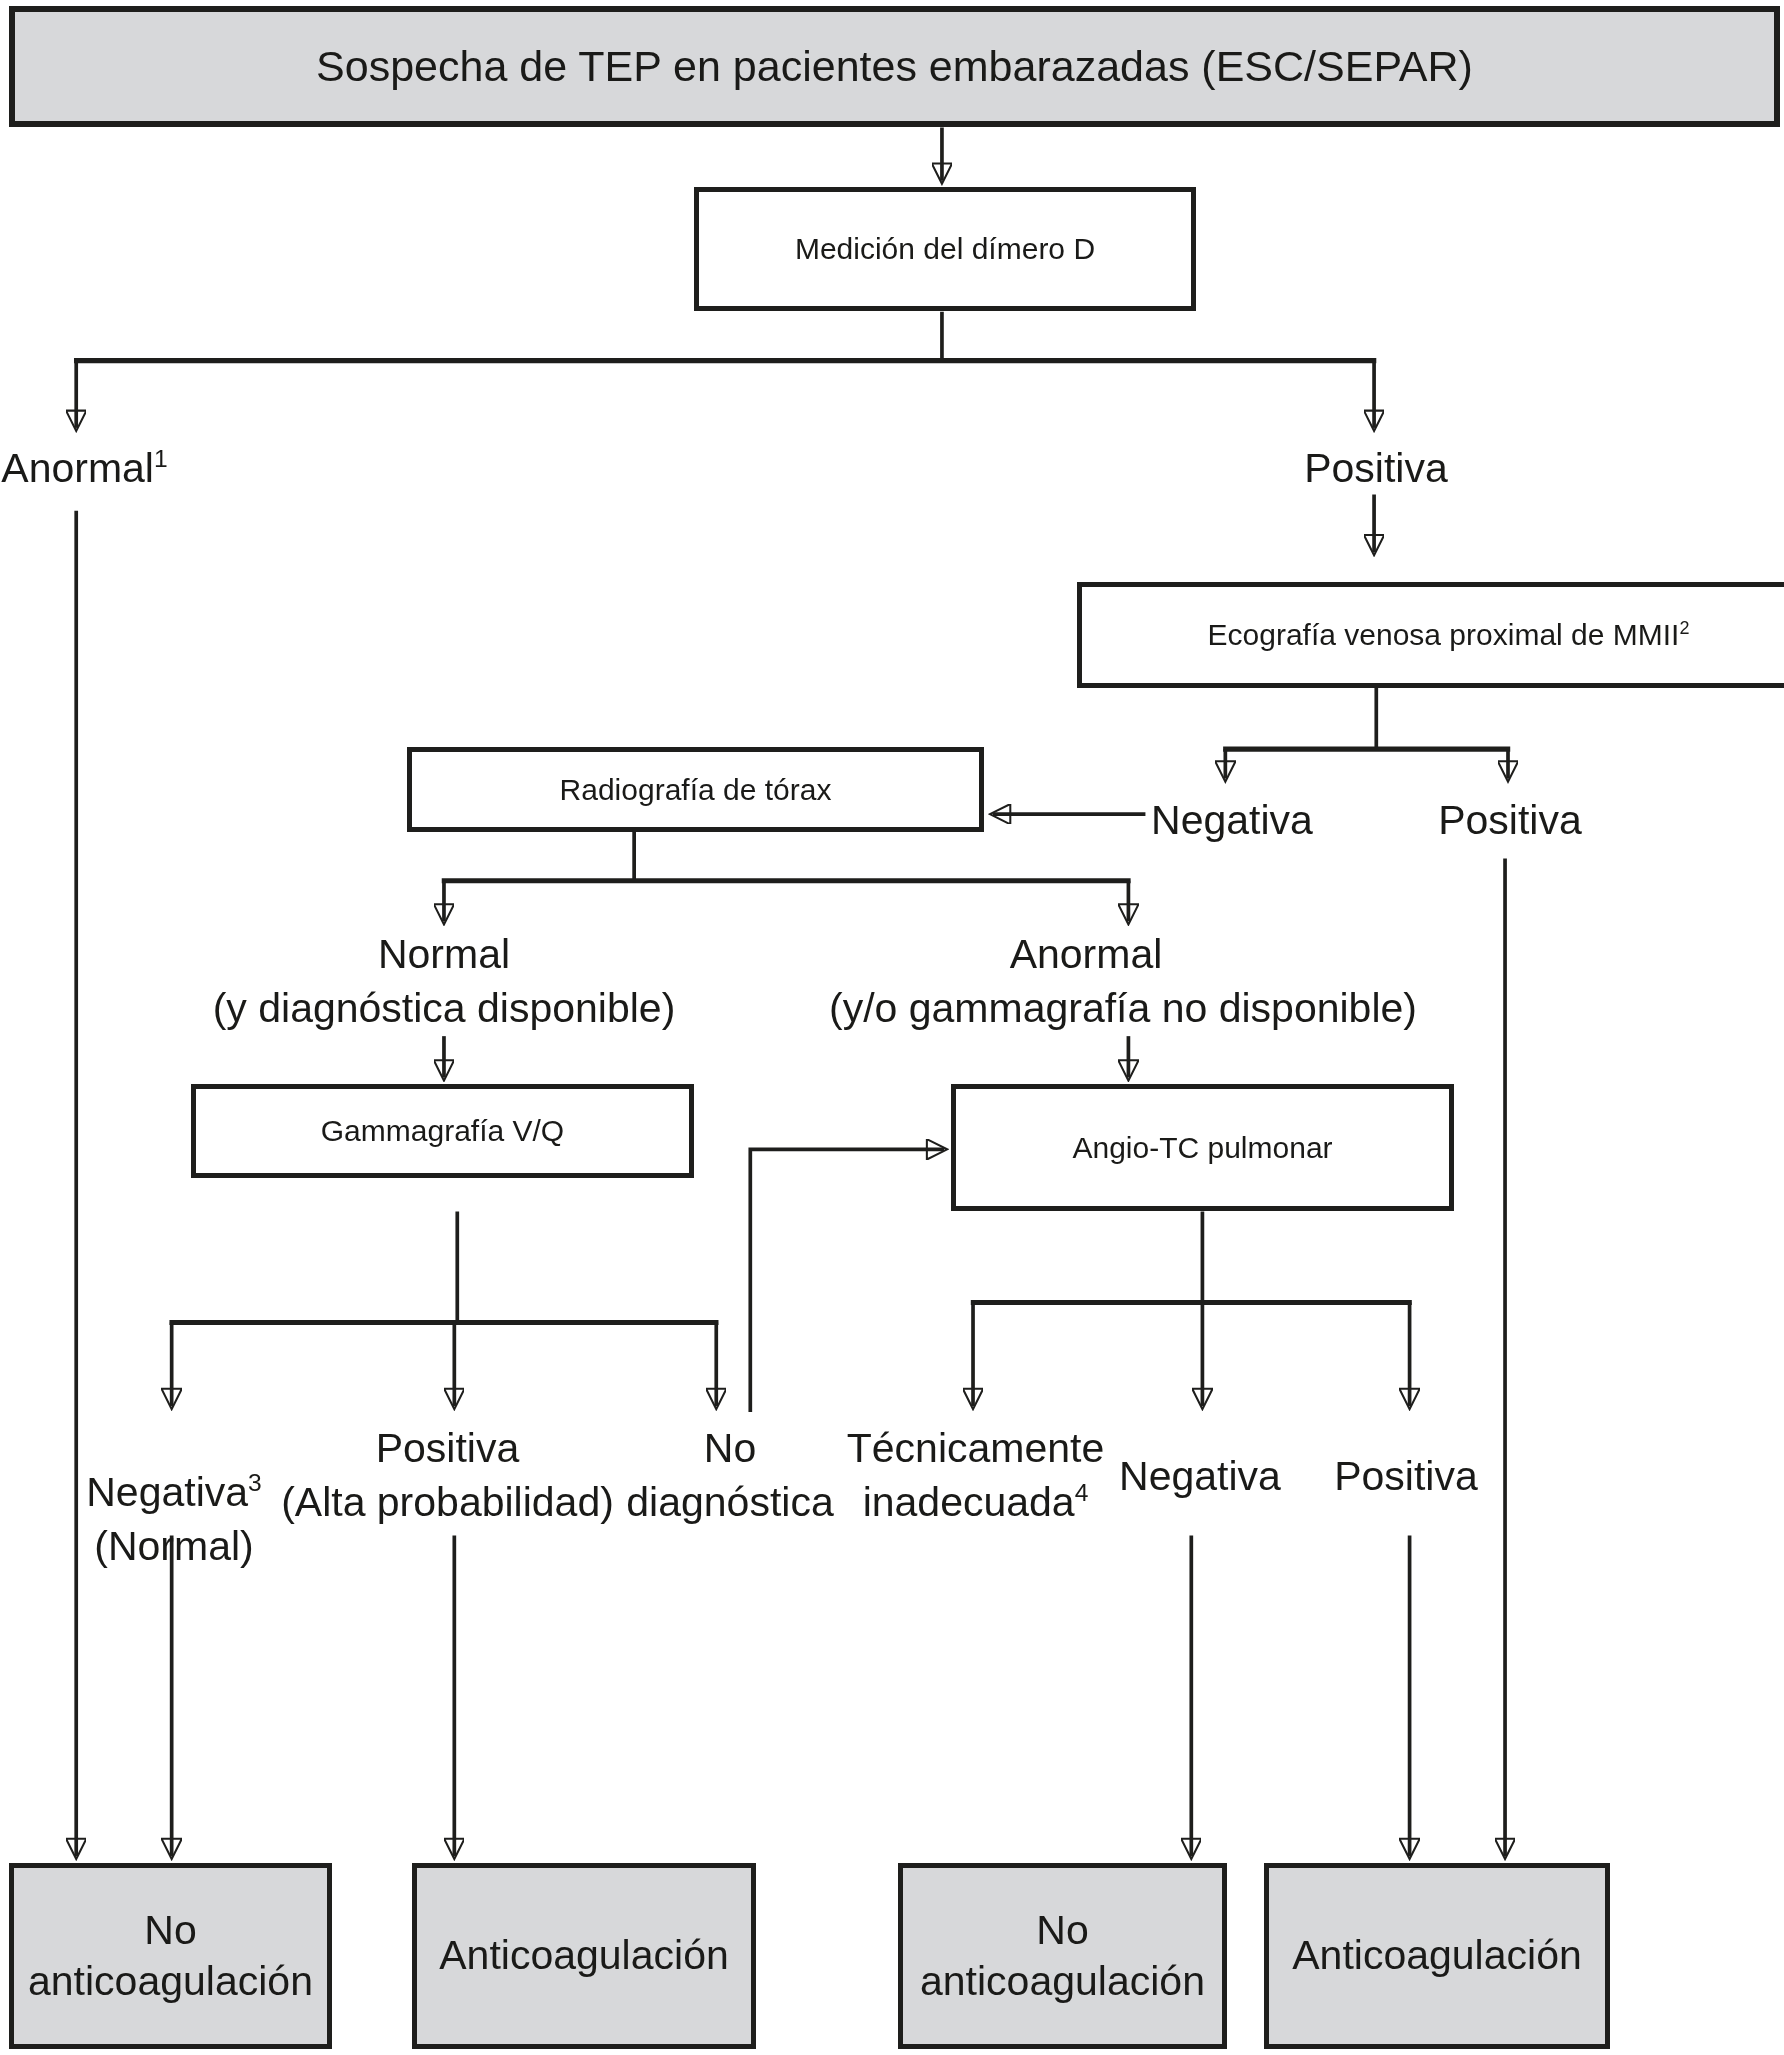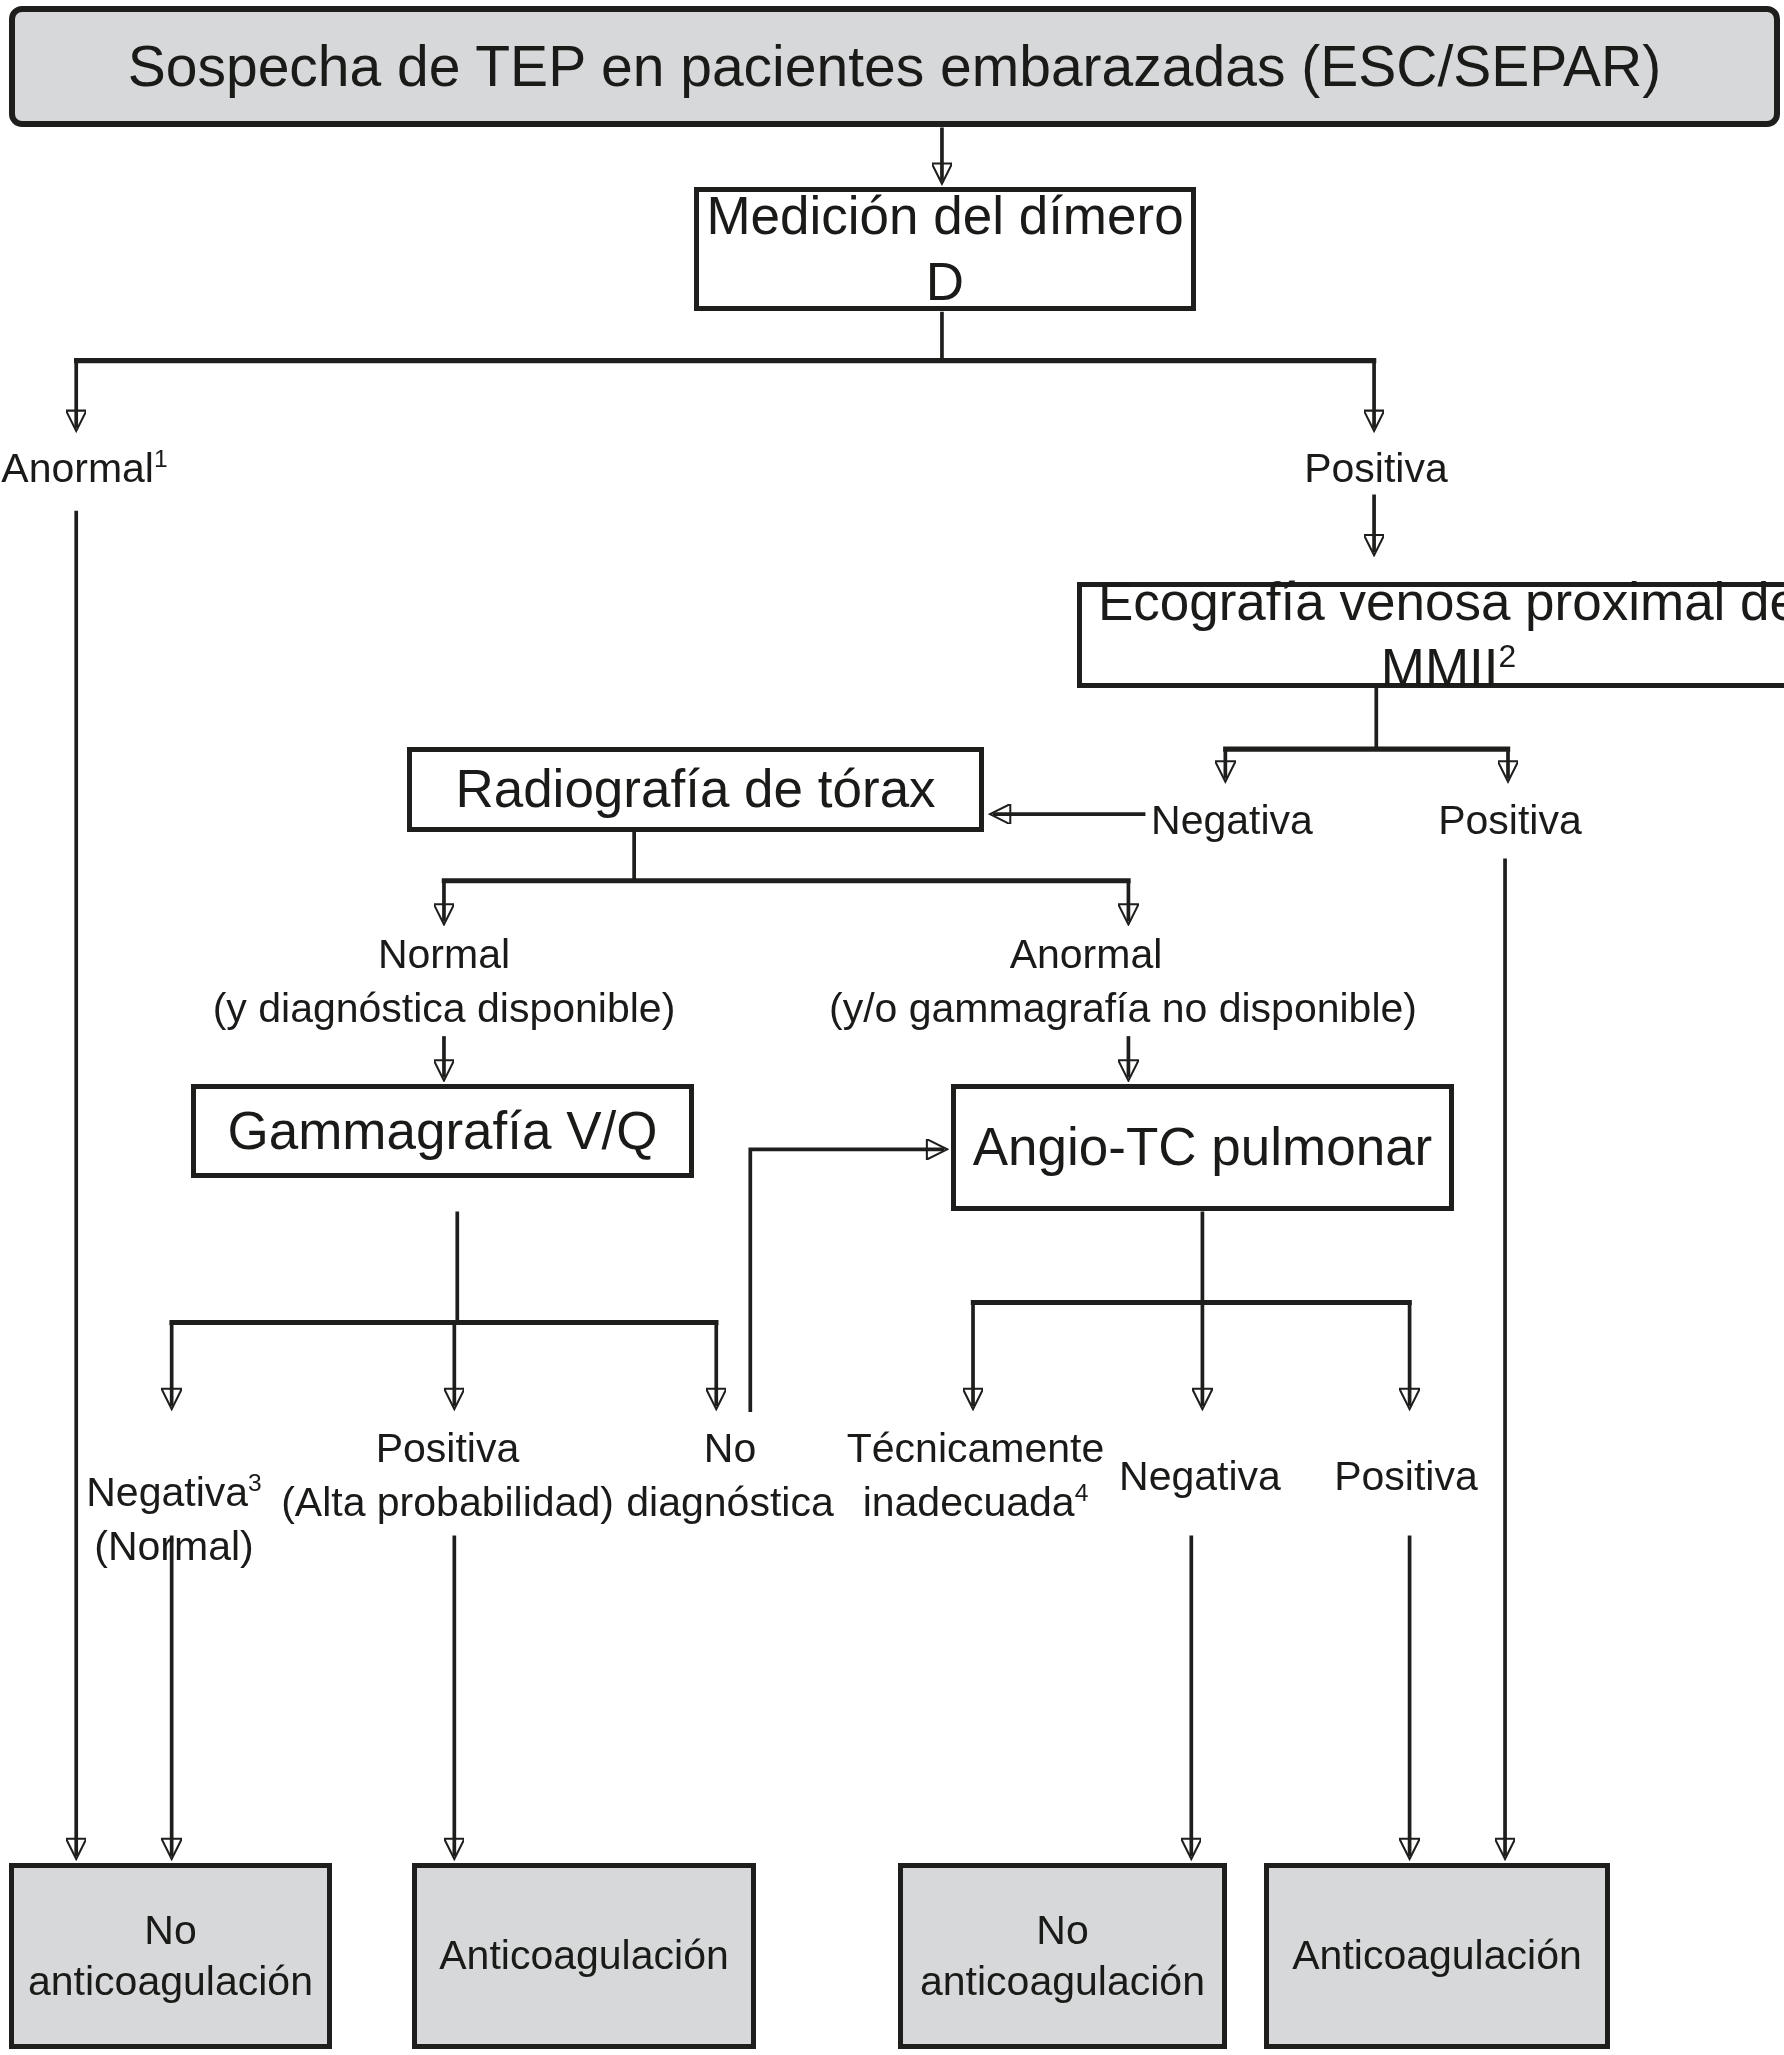--- a/index.html
+++ b/index.html
@@ -25,25 +25,25 @@
 
   .node{
     position:absolute;
     box-sizing:border-box;
     background:var(--white);
     border:5.2px solid var(--line);
     display:flex;
     align-items:center;
     justify-content:center;
     text-align:center;
-    font-size:53px;
+    font-size:30px;
     line-height:1.25;
   }
   .node.gray{background:var(--gray);}
-  .node.title{border-width:6px;font-size:57px;border-radius:13px;}
+  .node.title{border-width:6px;font-size:43px;}
   .outcome{font-size:41px;}
 
   .lbl{
     position:absolute;
     text-align:center;
     font-size:41px;
     line-height:54px;
     white-space:nowrap;
   }
   sup{

